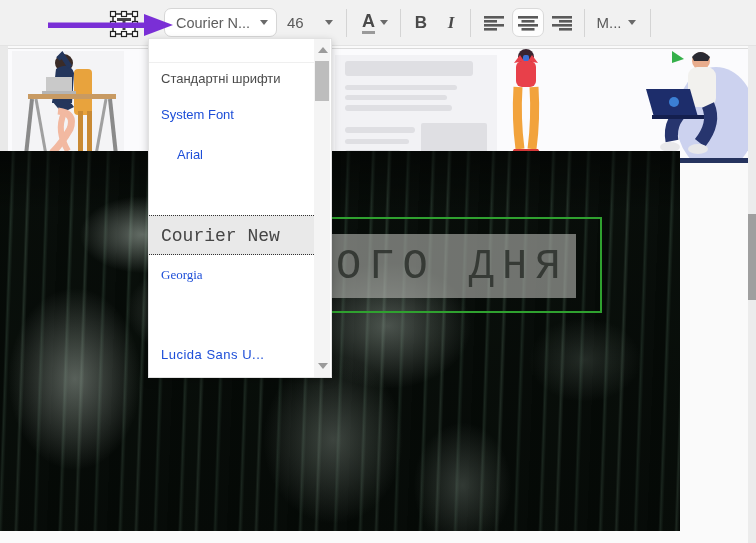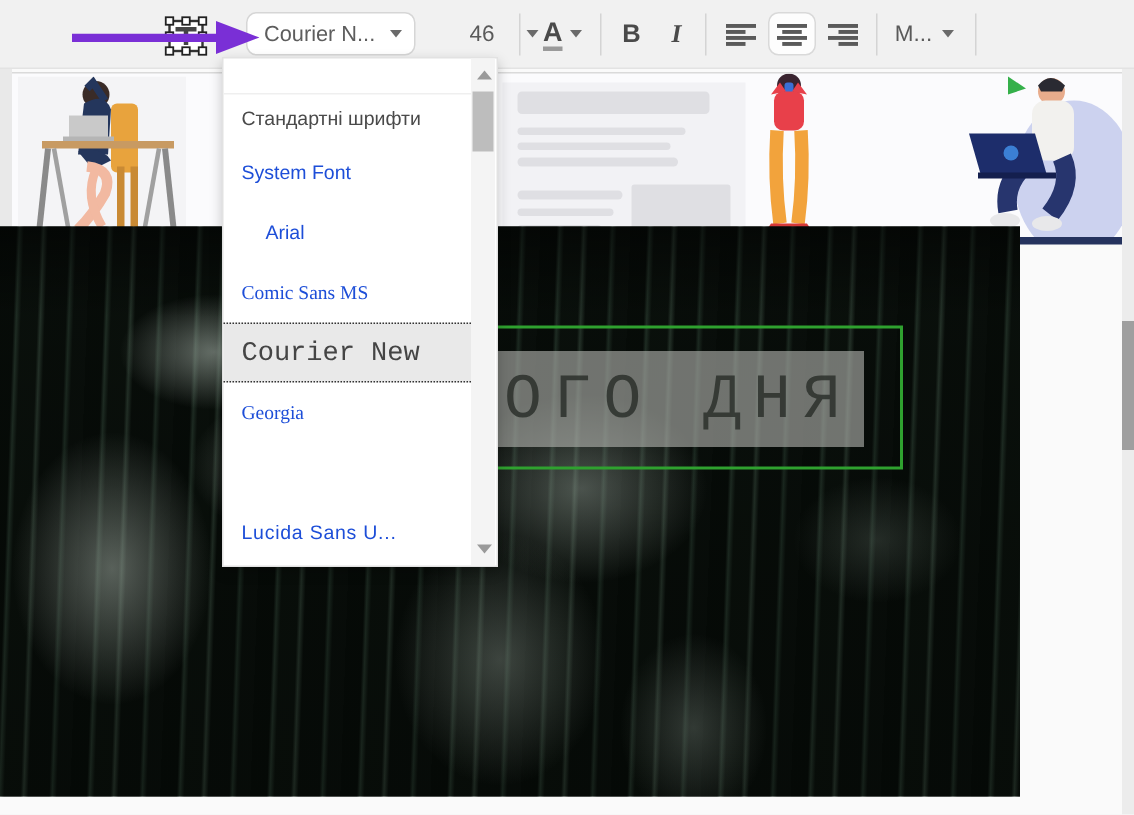--- a/index.html
+++ b/index.html
@@ -10,21 +10,21 @@
   .toolbar { position:absolute; left:0; top:0; width:756px; height:46px;
              background:#f1f1f1; border-bottom:1px solid #e3e3e3; z-index:20; }
   .tb-divider { position:absolute; top:9px; width:1px; height:28px; background:#d4d4d4; }
   .font-button { position:absolute; left:164px; top:8px; width:113px; height:29px;
                  background:#fff; border:1px solid #d6d6d6; border-radius:7px;
                  display:flex; align-items:center; padding:0 8px 0 11px; cursor:pointer; }
   .font-button .fb-label { font-size:14.5px; color:#5d5d5d; flex:1; white-space:nowrap; overflow:hidden; }
   .caret { width:0; height:0; border-left:4px solid transparent; border-right:4px solid transparent;
            border-top:5px solid #6a6a6a; display:inline-block; }
   .size-group { position:absolute; left:283px; top:8px; width:54px; height:29px;
-                display:flex; align-items:center; justify-content:space-between; padding:0 4px; cursor:pointer;margin-left:26px; }
+                display:flex; align-items:center; justify-content:space-between; padding:0 4px; cursor:pointer; }
   .size-group .sz { font-size:15px; color:#5a5a5a; }
   .color-button { position:absolute; left:352px; top:8px; width:46px; height:29px;
                   display:flex; align-items:center; justify-content:center; gap:5px; cursor:pointer; }
   .color-A { font-size:18px; font-weight:bold; color:#4a4a4a; line-height:1;
              border-bottom:3px solid #9a9a9a; padding-bottom:1px; }
   .btn { position:absolute; top:8px; height:29px; display:flex; align-items:center; justify-content:center; cursor:pointer; }
   .btn-bold { left:406px; width:30px; font-size:17px; font-weight:bold; color:#4a4a4a; }
   .btn-italic { left:438px; width:26px; font-size:17px; font-weight:bold; font-style:italic;
                 font-family:"Liberation Serif", serif; color:#4a4a4a; }
   .align-btn { width:32px; }
@@ -274,21 +274,20 @@
   <rect x="0" y="9.5" width="98" height="5.5" fill="#7a2fd6"></rect>
   <polygon points="96,1 125,12 96,23" fill="#7a2fd6"></polygon>
 </svg>
 
 <div class="font-dropdown">
   <div class="fd-blank"></div>
   <div class="fd-header">Стандартні шрифти</div>
 
   <div class="fd-item f-sans" style="top:56px;">System Font</div>
   <div class="fd-item f-sans" style="top:96px;margin-left:16px;">Arial</div>
-  <div class="fd-item f-comic" style="top:136px;">Comic Sans MS</div>
   <div class="fd-item f-mono selected" style="top:176px;">Courier New</div>
   <div class="fd-item f-serif" style="top:216px;">Georgia</div>
   <div class="fd-item f-lucida" style="top:296px;">Lucida Sans U...</div>
 
   <div class="fd-scrollbar">
     <div class="fd-scroll-up"></div>
     <div class="fd-thumb"></div>
     <div class="fd-scroll-down"></div>
   </div>
 </div>

